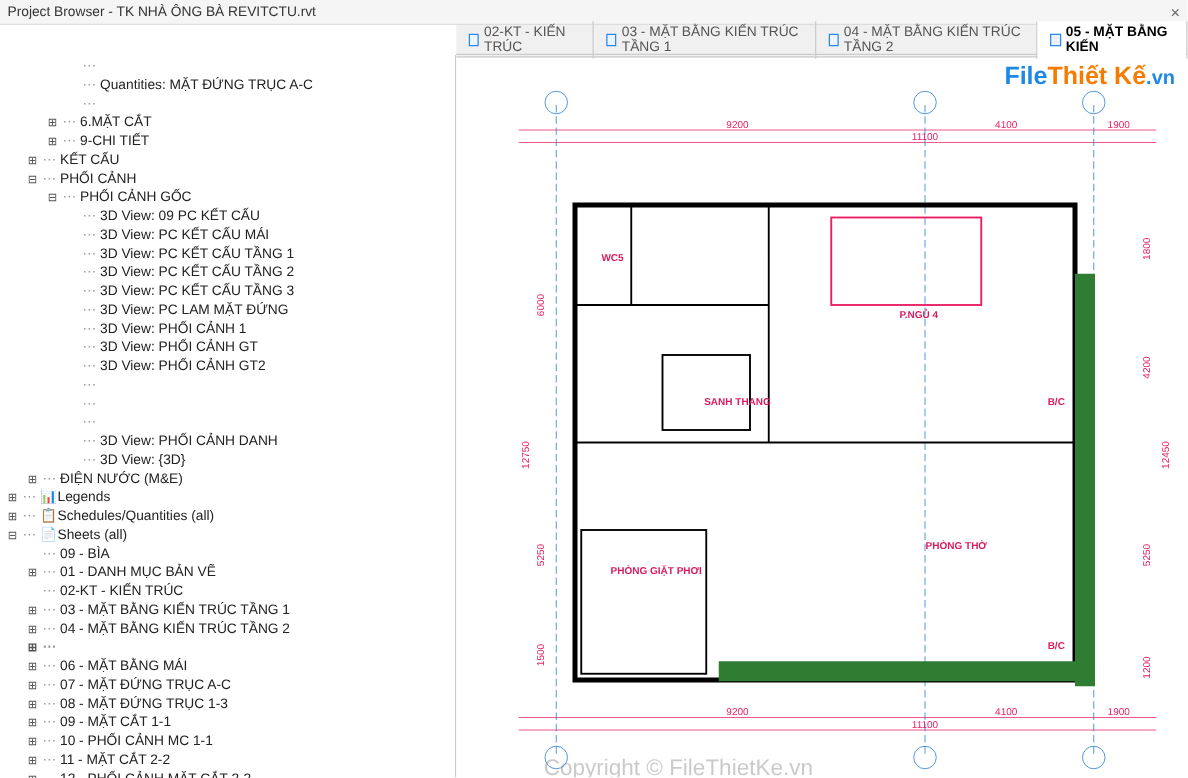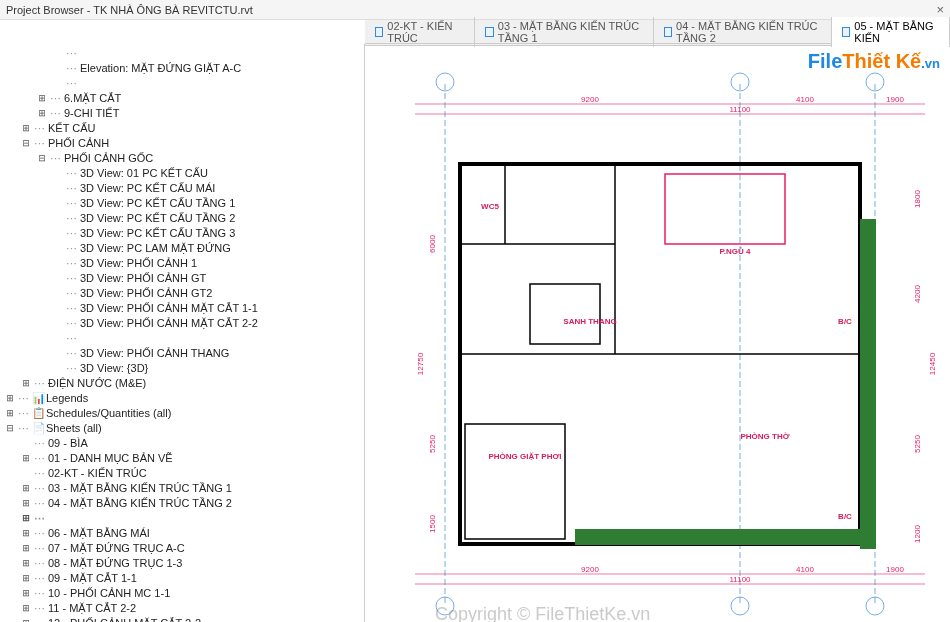--- a/index.html
+++ b/index.html
@@ -2,36 +2,36 @@
 <html><head>
 <meta charset="utf-8">
 <style>
 * { margin: 0; padding: 0; box-sizing: border-box; font-family: "Segoe UI", Arial, sans-serif; }
 body { width: 950px; height: 622px; display: flex; flex-direction: column; background: #fff; overflow: hidden; }
 .titlebar { display: flex; align-items: center; height: 20px; padding: 2px 6px; font-size: 11px; background: #f5f5f5; border-bottom: 1px solid #ddd; }
 .titlebar .title { flex: 1; color: #333; }
 .titlebar .close { cursor: pointer; font-size: 13px; color: #666; }
 .tabs { display: flex; align-items: center; height: 24px; background: #f0f0f0; border-bottom: 1px solid #ccc; font-size: 11px; }
 .tab { display: flex; align-items: center; padding: 3px 10px; border-right: 1px solid #ccc; color: #555; cursor: pointer; gap: 4px; }
-.tab.active { background: #fff; font-weight: normal; color: #000; justify-content: center; }
+.tab.active { background: #fff; font-weight: bold; color: #000; justify-content: center; }
 .tab-icon { width: 10px; height: 10px; border: 1px solid #2d89ef; background: #eaf3ff; }
 .main { flex: 1; display: flex; overflow: hidden; }
 .sidebar { width: 365px; border-right: 1px solid #ccc; overflow-y: auto; font-size: 11px; background: #fff; padding: 2px 0; }
 .tree { list-style: none; }
 .tree li { white-space: nowrap; line-height: 15px; color: #222; }
 .row { display: flex; align-items: center; gap: 2px; padding: 0 0 0 var(--ind, 0px); cursor: pointer; }
 .row.sel { font-weight: bold; }
 .exp { width: 12px; text-align: center; color: #555; font-size: 9px; }
 .dots { color: #999; letter-spacing: -1px; padding-right: 2px; }
 .glyph { width: 12px; text-align: center; font-size: 11px; color: #444; }
 .canvas { flex: 1; position: relative; background: #fff; overflow: hidden; }
 .watermark-logo { position: absolute; top: 6px; right: 10px; font-size: 20px; font-weight: bold; }
 .watermark-logo .f { color: #1e88e5; }
 .watermark-logo .t { color: #f57c00; }
-.watermark-logo .vn { color: #1e88e5; font-size: 13px; }
+.watermark-logo .vn { color: #1e88e5; font-size: 16px; }
 .wm-text { position: absolute; color: rgba(150,150,150,0.5); font-size: 18px; pointer-events: none; }
 .drawing { position: absolute; inset: 0; }
 .dtitle { position: absolute; bottom: 4px; left: 10px; font-size: 16px; font-weight: bold; color: #000; }
 </style>
 </head>
 <body>
 
 <div class="titlebar" style="position: relative;">
   <span class="title">Project Browser - TK NHÀ ÔNG BÀ REVITCTU.rvt</span>
   <span class="close">×</span>
@@ -43,21 +43,21 @@
         <li>
           <div class="row" style="--ind: 52px;">
             <span class="exp"></span>
             <span class="dots">⋯</span>
           </div>
         </li>
         <li>
           <div class="row" style="--ind: 52px;">
             <span class="exp"></span>
             <span class="dots">⋯</span>
-            <span>Elevation: MẶT ĐỨNG GIẶT A-C</span>
+            <span>Quantities: MẶT ĐỨNG TRỤC A-C</span>
           </div>
         </li>
         <li>
           <div class="row" style="--ind: 52px;">
             <span class="exp"></span>
             <span class="dots">⋯</span>
           </div>
         </li>
         <li>
           <div class="row" style="--ind: 36px;">
@@ -91,21 +91,21 @@
           <div class="row" style="--ind: 36px;">
             <span class="exp">⊟</span>
             <span class="dots">⋯</span>
             <span>PHỐI CẢNH GỐC</span>
           </div>
         </li>
         <li>
           <div class="row" style="--ind: 52px;">
             <span class="exp"></span>
             <span class="dots">⋯</span>
-            <span>3D View: 01 PC KẾT CẤU</span>
+            <span>3D View: 09 PC KẾT CẤU</span>
           </div>
         </li>
         <li>
           <div class="row" style="--ind: 52px;">
             <span class="exp"></span>
             <span class="dots">⋯</span>
             <span>3D View: PC KẾT CẤU MÁI</span>
           </div>
         </li>
         <li>
@@ -154,41 +154,39 @@
           <div class="row" style="--ind: 52px;">
             <span class="exp"></span>
             <span class="dots">⋯</span>
             <span>3D View: PHỐI CẢNH GT2</span>
           </div>
         </li>
         <li>
           <div class="row" style="--ind: 52px;">
             <span class="exp"></span>
             <span class="dots">⋯</span>
-            <span>3D View: PHỐI CẢNH MẶT CẮT 1-1</span>
-          </div>
-        </li>
-        <li>
-          <div class="row" style="--ind: 52px;">
-            <span class="exp"></span>
-            <span class="dots">⋯</span>
-            <span>3D View: PHỐI CẢNH MẶT CẮT 2-2</span>
-          </div>
-        </li>
-        <li>
-          <div class="row" style="--ind: 52px;">
-            <span class="exp"></span>
-            <span class="dots">⋯</span>
-          </div>
-        </li>
-        <li>
-          <div class="row" style="--ind: 52px;">
-            <span class="exp"></span>
-            <span class="dots">⋯</span>
-            <span>3D View: PHỐI CẢNH THANG</span>
+          </div>
+        </li>
+        <li>
+          <div class="row" style="--ind: 52px;">
+            <span class="exp"></span>
+            <span class="dots">⋯</span>
+          </div>
+        </li>
+        <li>
+          <div class="row" style="--ind: 52px;">
+            <span class="exp"></span>
+            <span class="dots">⋯</span>
+          </div>
+        </li>
+        <li>
+          <div class="row" style="--ind: 52px;">
+            <span class="exp"></span>
+            <span class="dots">⋯</span>
+            <span>3D View: PHỐI CẢNH DANH</span>
           </div>
         </li>
         <li>
           <div class="row" style="--ind: 52px;">
             <span class="exp"></span>
             <span class="dots">⋯</span>
             <span>3D View: {3D}</span>
           </div>
         </li>
         <li>

